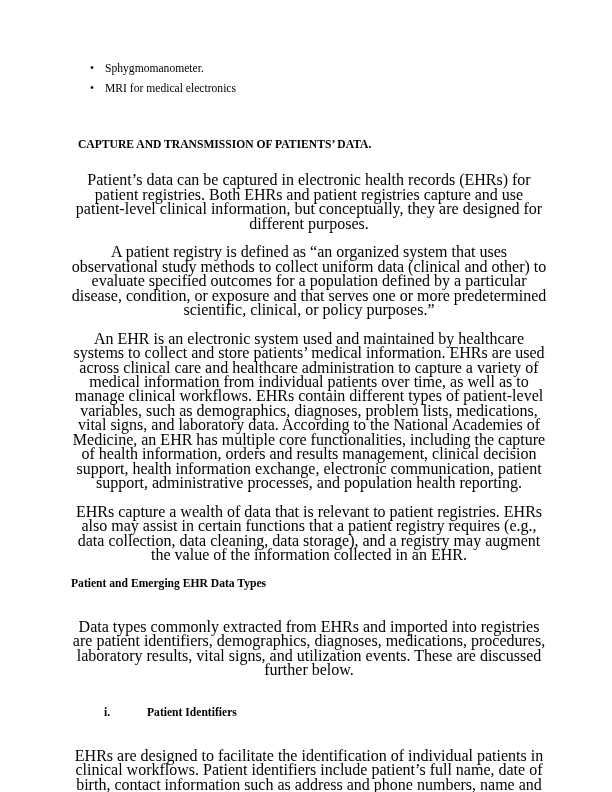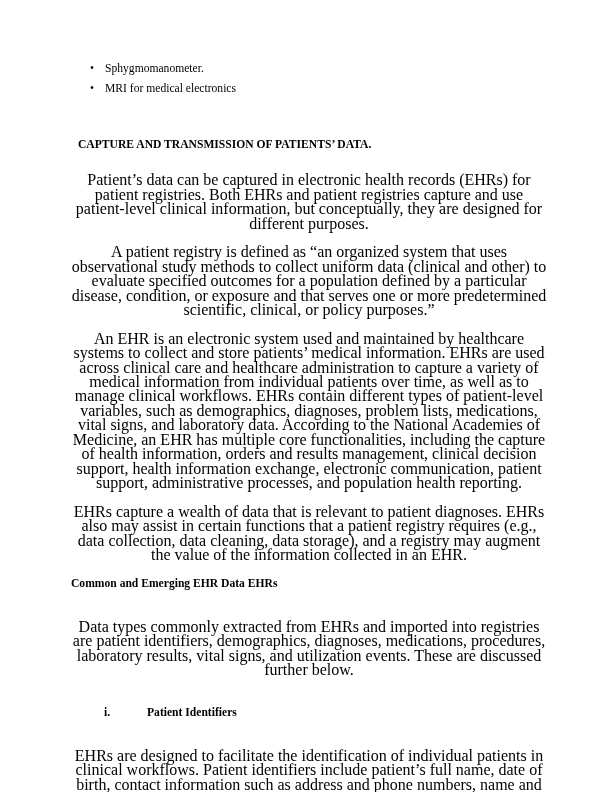--- a/index.html
+++ b/index.html
@@ -110,25 +110,25 @@
     <div class="gap-1"></div>
 
     <p class="para">A patient registry is defined as “an organized system that uses observational study methods to collect uniform data (clinical and other) to evaluate specified outcomes for a population defined by a particular disease, condition, or exposure and that serves one or more predetermined scientific, clinical, or policy purposes.”</p>
 
     <div class="gap-1"></div>
 
     <p class="para">An EHR is an electronic system used and maintained by healthcare systems to collect and store patients’ medical information. EHRs are used across clinical care and healthcare administration to capture a variety of medical information from individual patients over time, as well as to manage clinical workflows. EHRs contain different types of patient-level variables, such as demographics, diagnoses, problem lists, medications, vital signs, and laboratory data. According to the National Academies of Medicine, an EHR has multiple core functionalities, including the capture of health information, orders and results management, clinical decision support, health information exchange, electronic communication, patient support, administrative processes, and population health reporting.</p>
 
     <div class="gap-1"></div>
 
-    <p class="para">EHRs capture a wealth of data that is relevant to patient diagnoses. EHRs also may assist in certain functions that a patient registry requires (e.g., data collection, data cleaning, data storage), and a registry may augment the value of the information collected in an EHR.</p>
+    <p class="para">EHRs capture a wealth of data that is relevant to patient registries. EHRs also may assist in certain functions that a patient registry requires (e.g., data collection, data cleaning, data storage), and a registry may augment the value of the information collected in an EHR.</p>
 
     <div class="gap-1"></div>
 
-    <h2 class="sub-heading">Common and Emerging EHR Data EHRs</h2>
+    <h2 class="sub-heading">Patient and Emerging EHR Data Types</h2>
 
     <div class="gap-1"></div>
 
 
     <div class="gap-1"></div>
 
     <p class="para">Data types commonly extracted from EHRs and imported into registries are patient identifiers, demographics, diagnoses, medications, procedures, laboratory results, vital signs, and utilization events. These are discussed further below.</p>
 
     <div class="gap-1"></div>
 

